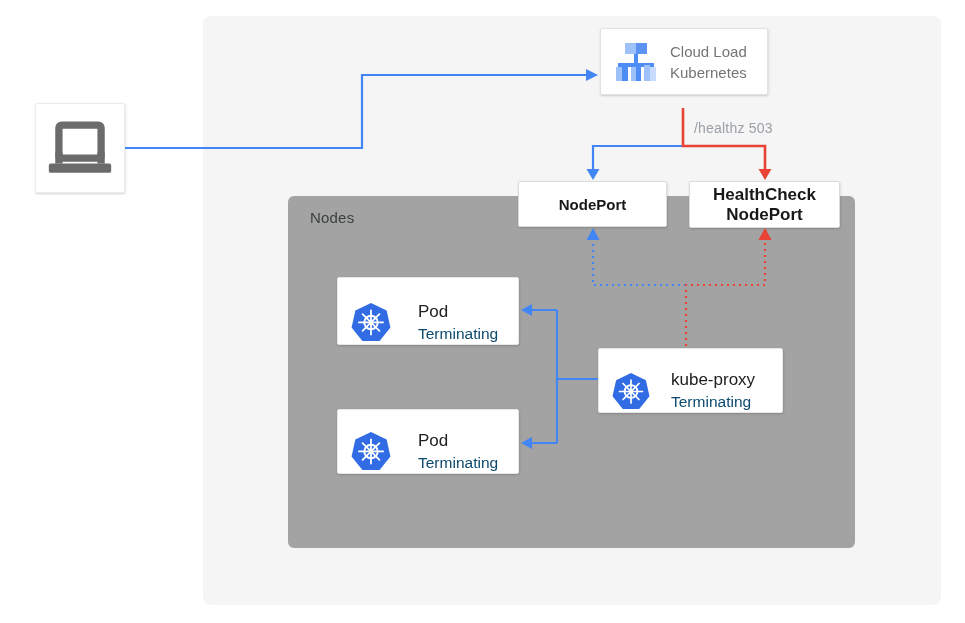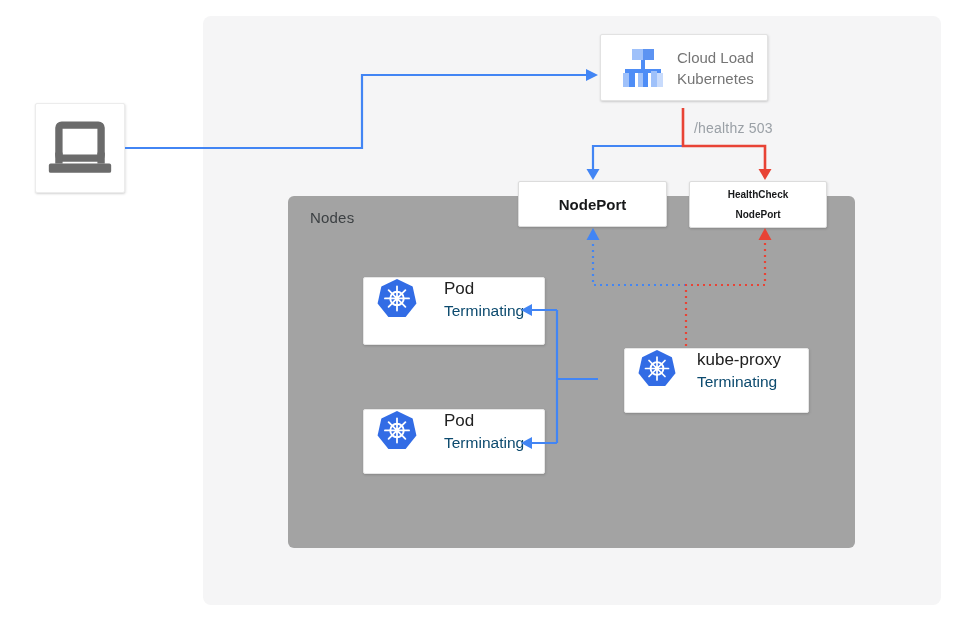--- a/index.html
+++ b/index.html
@@ -24,36 +24,36 @@
     position:absolute;background:#ffffff;border:1px solid #e4e4e4;
     box-sizing:border-box;border-radius:2px;
     box-shadow:0 1px 2px rgba(0,0,0,.10),1px 1px 3px rgba(0,0,0,.08);
   }
   #client-card{
     left:35px;top:103px;width:90px;height:90px;
     display:flex;align-items:center;justify-content:center;
     border-color:#ececec;
   }
   #lb-card{
-    left:600px;top:34px;width:168px;height:67px;
-    display:flex;align-items:center;padding-left:19px;
+    left:600px;top:28px;width:168px;height:67px;
+    display:flex;align-items:center;padding-left:12px;
     border-color:#e2e2e2;
   }
   .lb-text{margin-left:11px;font-size:15px;line-height:21px;color:#757575;}
   .port-card{
     display:flex;flex-direction:column;align-items:center;justify-content:center;
     font-weight:bold;color:#17181a;border-color:#dcdcdc;
   }
   #nodeport-card{left:518px;top:181px;width:149px;height:46px;font-size:15px;}
-  #hc-card{left:689px;top:181px;width:138px;height:47px;font-size:10px;line-height:20px;text-align:center;}
+  #hc-card{left:689px;top:181px;width:151px;height:47px;font-size:17px;line-height:20px;text-align:center;}
   #healthz-label{
     left:694px;top:120px;font-size:14px;font-weight:normal;color:#9aa0a6;letter-spacing:.2px;text-align:right;
   }
   .workload-card{
-    display:flex;align-items:flex-start;padding-left:12px;border-color:#e6e6e6;margin-left:26px;
+    display:flex;align-items:flex-end;padding-left:12px;border-color:#e6e6e6;
   }
   #pod1-card{left:337px;top:277px;width:182px;height:68px;}
   #pod2-card{left:337px;top:409px;width:182px;height:65px;}
   #kube-proxy-card{left:598px;top:348px;width:185px;height:65px;padding-left:12px;}
   .wl-text{margin-left:26px;}
   #kube-proxy-card .wl-text{margin-left:20px;}
   .wl-title{font-size:17px;color:#212121;line-height:21px;}
   .wl-sub{font-size:15.5px;color:#0c4a6e;line-height:20px;margin-top:2px;}
   #edges{left:0;top:0;width:965px;height:623px;pointer-events:none;z-index:5;}
   .icon{flex:0 0 auto;display:block;}

